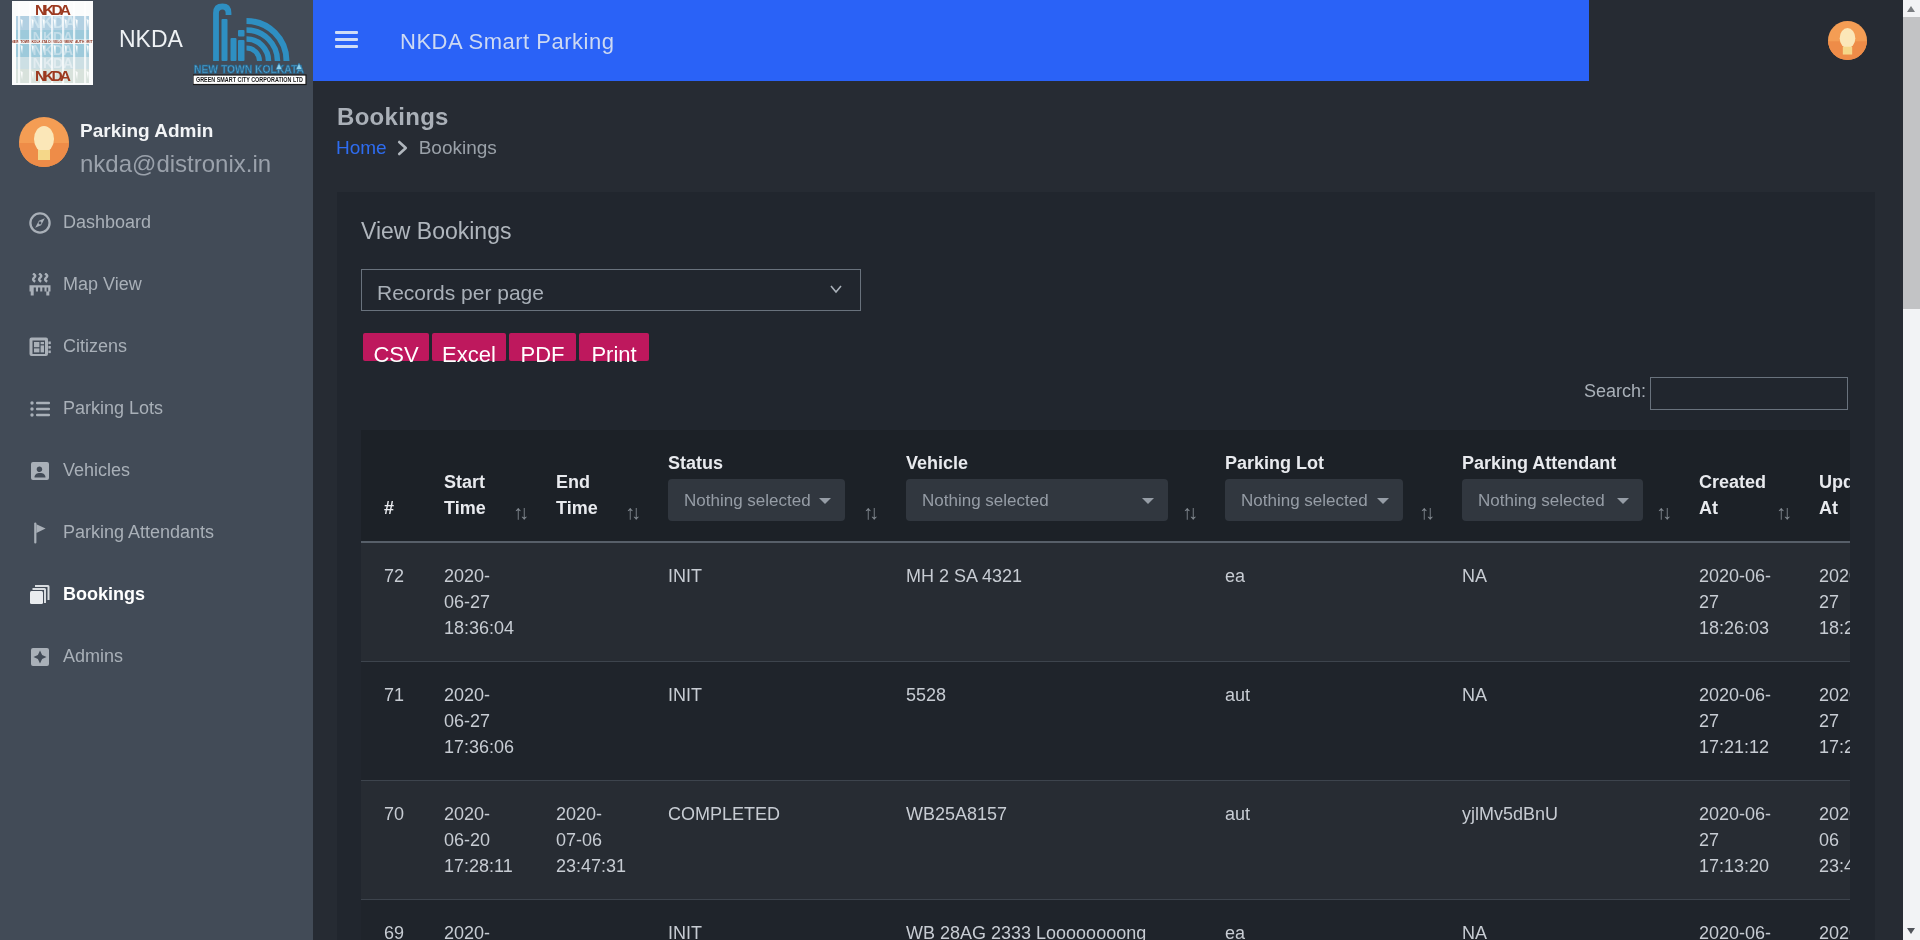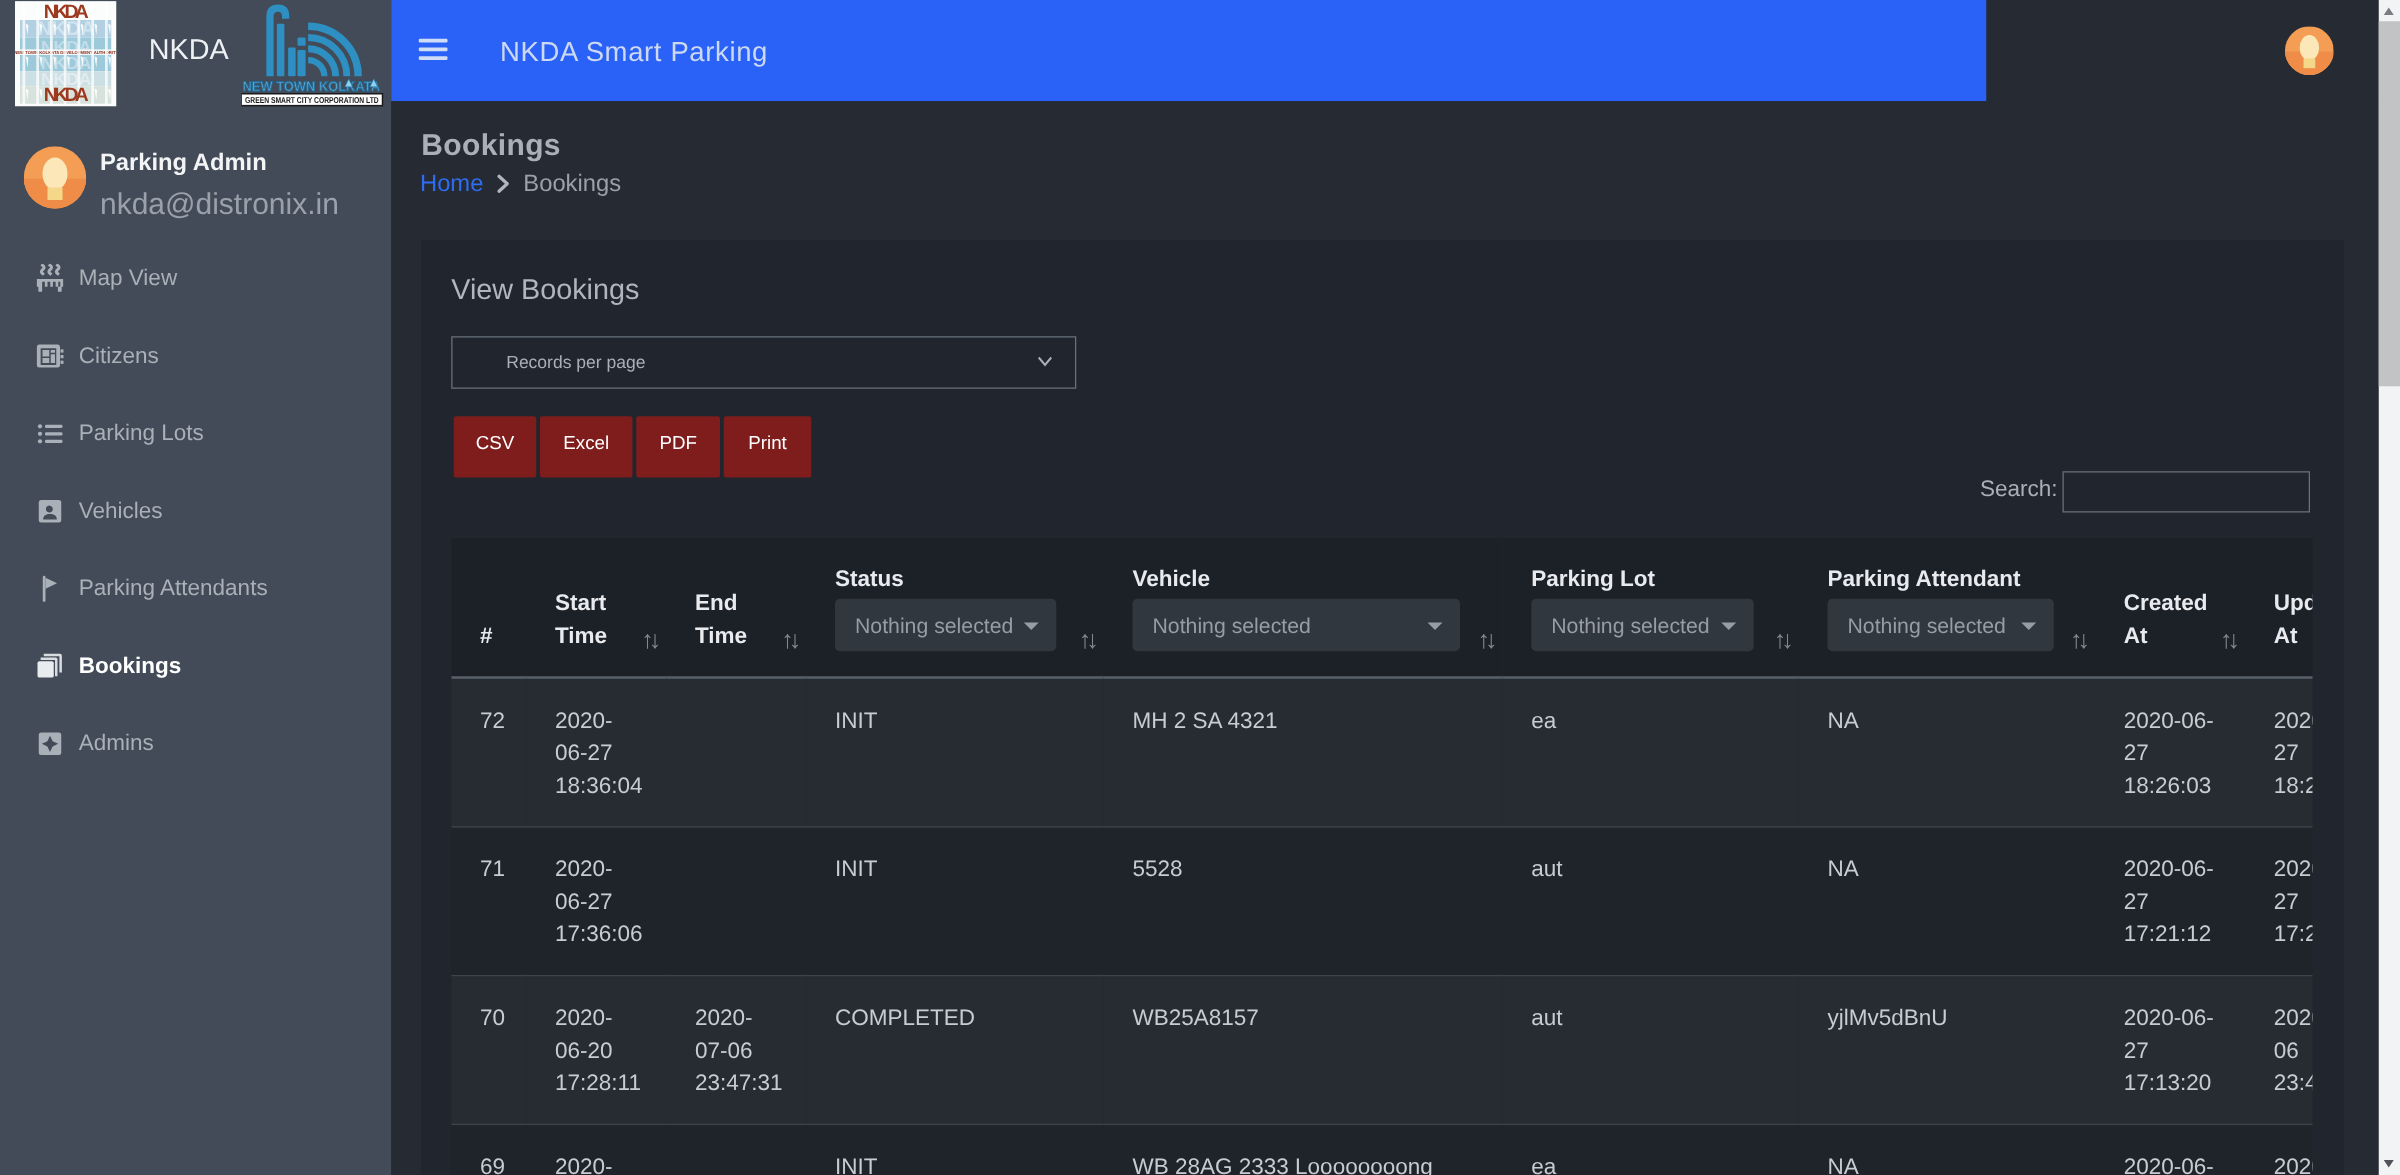--- a/index.html
+++ b/index.html
@@ -34,24 +34,24 @@
 
   
   .pg-title { position:absolute; left:24px; top:22px; font-size:24px; font-weight:bold; color:#aab0b8; letter-spacing:0.3px; }
   .crumb { position:absolute; left:23px; top:56px; font-size:19px; color:#9aa1a9; }
   .crumb .home { color:#2e6cf0; }
 
   .card { position:absolute; left:24px; top:111px; width:1538px; height:1200px; background:#21262e; }
   .vb-title { position:absolute; left:24px; top:26px; font-size:23px; color:#b0b6bd; }
   .selbox { position:absolute; left:24px; top:77px; width:500px; height:42px; border:1px solid #69727d;
     font-size:18px; color:#a9b0b8; }
-  .selbox .txt { position:absolute; left:15px; top:11px; font-size:14px;margin-left:28px; }
+  .selbox .txt { position:absolute; left:15px; top:11px; font-size:21px; }
   .selbox .chev { position:absolute; right:18px; top:13px; width:12px; height:12px; }
   .btnrow { position:absolute; left:26px; top:141px; }
-  .btn { display:inline-block; height:49px; background:#7f1d1d; color:#fff; font-size:15px;
+  .btn { display:inline-block; height:28px; background:#be185d; color:#fff; font-size:22px;
     border-radius:2px; text-align:center; line-height:44px; margin-right:3px; vertical-align:top; }
   .search-lb { position:absolute; left:1247px; top:189px; font-size:18px; color:#a9b0b8; }
   .search-in { position:absolute; left:1313px; top:185px; width:198px; height:33px; border:1px solid #69727d; background:transparent; }
 
   
   .twrap { position:absolute; left:24px; top:238px; width:1489px; height:850px; overflow:hidden; }
   table { border-collapse:collapse; table-layout:fixed; width:1560px; }
   col.c1{width:60px} col.c2{width:112px} col.c3{width:112px} col.c4{width:238px}
   col.c5{width:319px} col.c6{width:237px} col.c7{width:237px} col.c8{width:120px} col.c9{width:125px}
   thead th { background:#1c2127; vertical-align:bottom; text-align:left; font-size:18px; font-weight:bold;
@@ -152,20 +152,28 @@
         <g clip-path="url(#cc50)">
           <rect width="50" height="50" fill="#f49d54"></rect>
           <rect y="26" width="50" height="24" fill="#ee8c48"></rect>
           <ellipse cx="25" cy="22" rx="10" ry="13" fill="#fbe7b8"></ellipse>
           <rect x="19" y="33" width="12" height="10" fill="#f5d789"></rect>
         </g>
       </svg></div>
   <div class="user-name">Parking Admin</div>
   <div class="user-mail">nkda@distronix.in</div>
   <div class="menu" id="menu">
+      <div class="mitem">
+        <span class="ic"><svg viewBox="0 0 24 24" width="24" height="24" fill="#a9b0b8">
+            <circle cx="12" cy="12" r="9.6" fill="none" stroke="#a9b0b8" stroke-width="2.3"></circle>
+            <path d="M16.8 7.2 L10.9 9.8 L7.2 16.8 L13.1 14.2 Z"></path>
+            <circle cx="12" cy="12" r="1.4" fill="#424b57"></circle>
+          </svg></span>
+        <span class="lb">Dashboard</span>
+      </div>
       <div class="mitem">
         <span class="ic"><svg viewBox="0 0 24 24" width="24" height="24" fill="#a9b0b8">
             <g fill="none" stroke="#a9b0b8" stroke-width="2.4" stroke-linecap="square">
               <path d="M6 1.2 q2.4 1.6 0.2 3.4 q-2.2 1.8 0 3.4"></path>
               <path d="M12 1.2 q2.4 1.6 0.2 3.4 q-2.2 1.8 0 3.4"></path>
               <path d="M18 1.2 q2.4 1.6 0.2 3.4 q-2.2 1.8 0 3.4"></path>
             </g>
             <path d="M1.5 12.2 h21 v6.2 h-1.2 v4 h-3 v-4 H5.7 v4 h-3 v-4 H1.5 z M5.7 14.4 v4 h2.2 v-4 z M10 14.4 v4 h2.2 v-4 z M14.3 14.4 v4 h2.2 v-4 z M18.6 14.4 v4 h1.6 v-4 z" fill-rule="evenodd"></path>
           </svg></span>
         <span class="lb">Map View</span>

